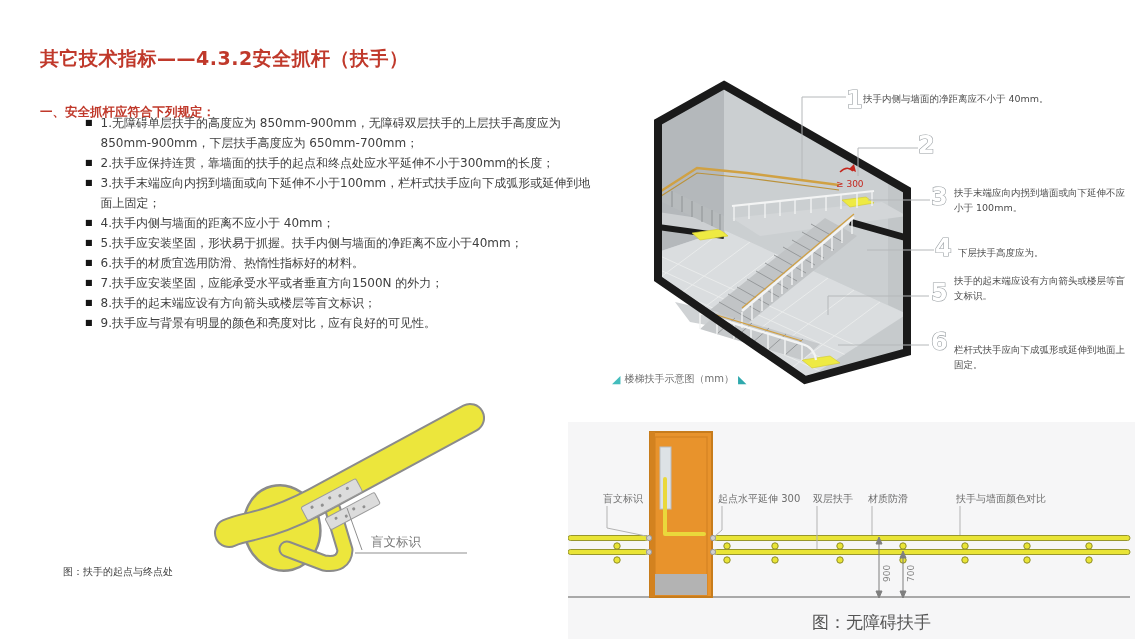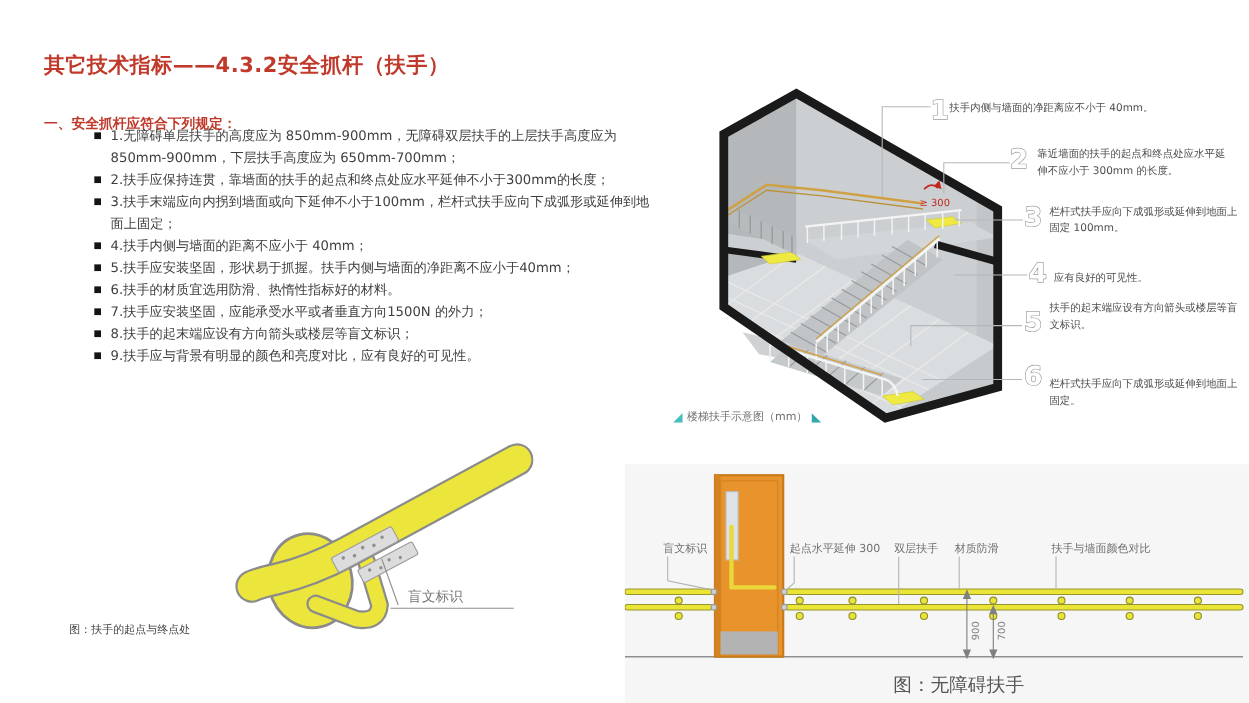--- a/index.html
+++ b/index.html
@@ -230,23 +230,22 @@
       <text class="num-glyph" x="226" y="48" font-size="24">1</text>
       <text class="num-glyph" x="298" y="93" font-size="24">2</text>
       <text class="num-glyph" x="311" y="145" font-size="24">3</text>
       <text class="num-glyph" x="315" y="196" font-size="24">4</text>
       <text class="num-glyph" x="311" y="241" font-size="24">5</text>
       <text class="num-glyph" x="311" y="290" font-size="24">6</text>
     </g>
   </svg>
 
   <div class="anno" style="left:863px;top:92px;width:270px;">扶手内侧与墙面的净距离应不小于 40mm。</div>
-  <div class="anno" style="left:943px;top:134px;width:178px;">靠近墙面的扶手的起点和终点处应水平延伸不应小于 300mm 的长度。</div>
-  <div class="anno" style="left:954px;top:186px;width:172px;">栏杆式扶手应向下成弧形或延伸到地面上固定 100mm。</div>
-  <div class="anno" style="left:958px;top:246px;width:172px;">应有良好的可见性。</div>
+  <div class="anno" style="left:954px;top:186px;width:172px;">扶手末端应向内拐到墙面或向下延伸不应小于 100mm。</div>
+  <div class="anno" style="left:958px;top:246px;width:172px;">下层扶手高度应为。</div>
   <div class="anno" style="left:954px;top:274px;width:172px;">扶手的起末端应设有方向箭头或楼层等盲文标识。</div>
   <div class="anno" style="left:954px;top:343px;width:172px;">栏杆式扶手应向下成弧形或延伸到地面上固定。</div>
 
   <div class="abs stair-caption">
     <span class="tri">◢</span>
     <span>楼梯扶手示意图（mm）</span>
     <span class="tri dark">◣</span>
   </div>
 
   <svg class="abs" style="left:165px;top:400px;" width="320" height="175" viewBox="0 0 320 175">

